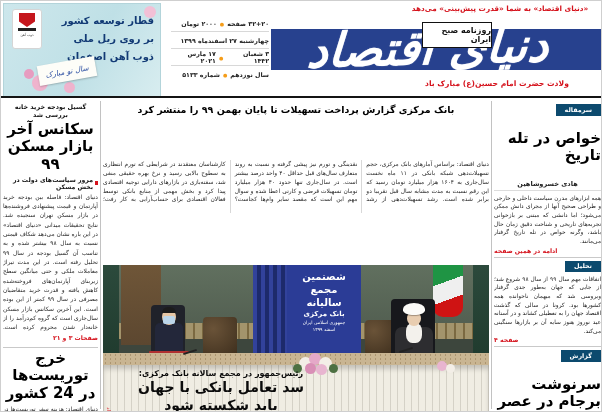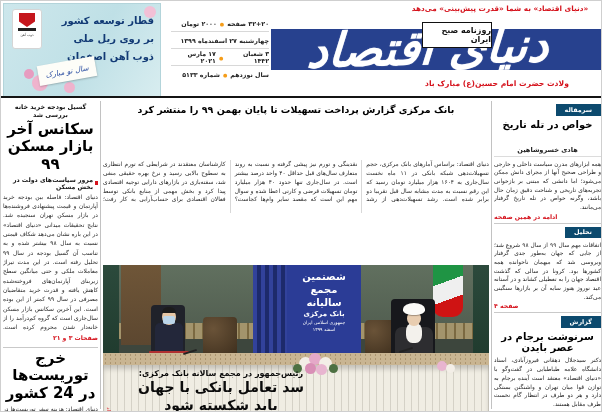--- a/index.html
+++ b/index.html
@@ -85,21 +85,21 @@
   .ph-cap-h{font-size:14px;font-weight:900;line-height:1.25;margin-top:1px;}
   .ph-cap-p{font-size:6px;font-weight:bold;color:#d5121c;text-align:right;margin-top:1px;padding-right:18px;}
   .ph-credit{left:-24px;top:150px;width:60px;transform:rotate(90deg);font-size:5.2px;color:#d5121c;text-align:center;}
   .mic{position:absolute;width:14px;height:2px;background:#222;transform:rotate(-18deg);}
 
   
   .col-right{left:493px;top:100px;width:107px;height:310px;overflow:hidden;}
   .sec{padding-top:3px;border-bottom:1px solid #c9c9c9;padding-bottom:3px;}
   .sec:last-child{border-bottom:none;}
   .sec-tag{width:fit-content;background:#0c4a6e;color:#fff;font-size:6.4px;font-weight:bold;padding:1.5px 9px 2px;}
-  .sec-h{font-size:10px;font-weight:900;text-align:center;color:#000;margin-top:3px;line-height:1.15;}
+  .sec-h{font-size:15px;font-weight:900;color:#000;margin-top:14px;line-height:1.15;}
   .sec-author{font-size:6.6px;font-weight:bold;text-align:center;color:#222;margin-top:16px;border-bottom:1px solid #dcdcdc;padding-bottom:2px;}
   .sec-body{font-size:5.8px;line-height:1.5;text-align:justify;color:#1d1d1d;margin-top:2.5px;}
   .sec-link{font-size:6.2px;font-weight:bold;color:#d5121c;text-align:left;margin-top:1px;}
 </style>
 </head>
 <body>
 
 <div class="page">
 
   <div class="abs ad">

